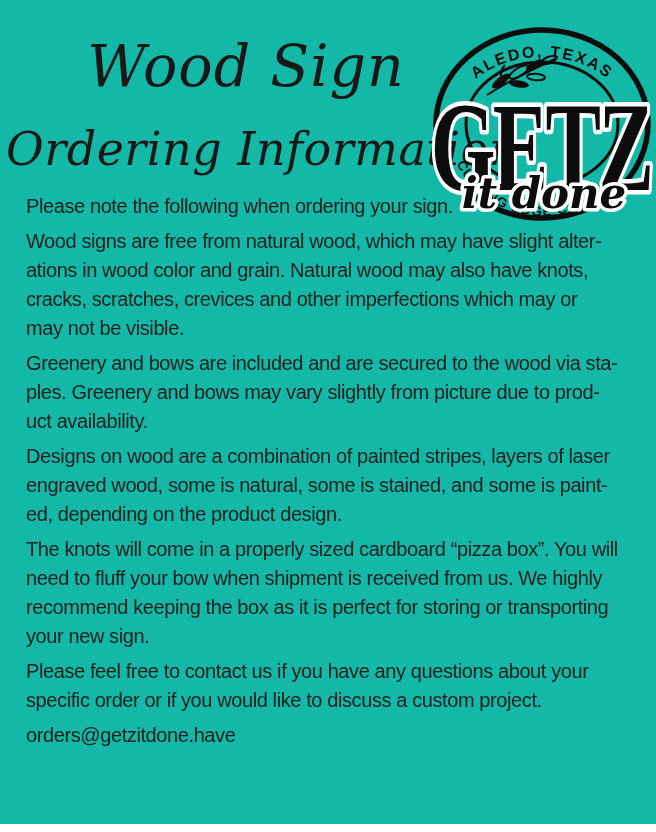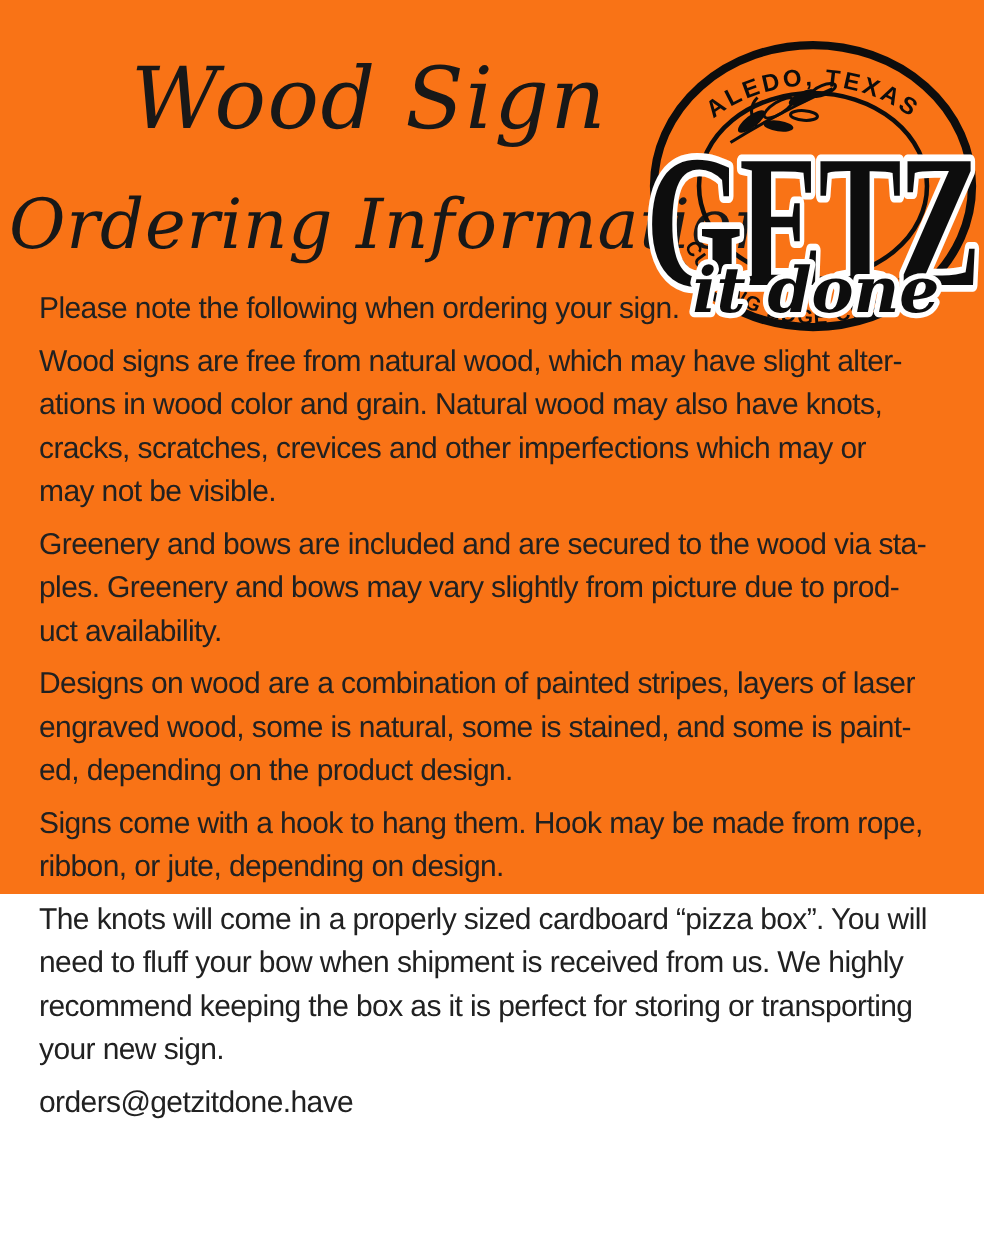--- a/index.html
+++ b/index.html
@@ -5,21 +5,21 @@
   * { box-sizing: border-box; }
   html, body { margin: 0; padding: 0; }
   body {
     width: 656px; height: 832px;
     background: #ffffff;
     font-family: "Liberation Sans", sans-serif;
     color: #1f1f1f;
     overflow: hidden;
     position: relative;
   }
-  .page { position: relative; width: 656px; height: 596px; background:#f97316; }
+  .page { position: relative; width: 656px; height: 824px; background:#14b8a6; }
 
   
   .title-block {
     position: absolute;
     left: 6px; top: 20px; width: 480px;
     text-align: center;
     font-family: "DejaVu Serif", serif;
     font-style: italic;
     color: #181818;
   }
@@ -127,22 +127,22 @@
     <p>Wood signs are free from natural wood, which may have slight alter-
 ations in wood color and grain. Natural wood may also have knots,
 cracks, scratches, crevices and other imperfections which may or
 may not be visible.</p>
     <p>Greenery and bows are included and are secured to the wood via sta-
 ples. Greenery and bows may vary slightly from picture due to prod-
 uct availability.</p>
     <p>Designs on wood are a combination of painted stripes, layers of laser
 engraved wood, some is natural, some is stained, and some is paint-
 ed, depending on the product design.</p>
-    <p>Signs come with a hook to hang them. Hook may be made from rope,
-ribbon, or jute, depending on design.</p>
     <p>The knots will come in a properly sized cardboard “pizza box”. You will
 need to fluff your bow when shipment is received from us. We highly
 recommend keeping the box as it is perfect for storing or transporting
 your new sign.</p>
+    <p>Please feel free to contact us if you have any questions about your
+specific order or if you would like to discuss a custom project.</p>
     <p>orders@getzitdone.have</p>
   </div>
 
 </div>
 
 </body></html>

